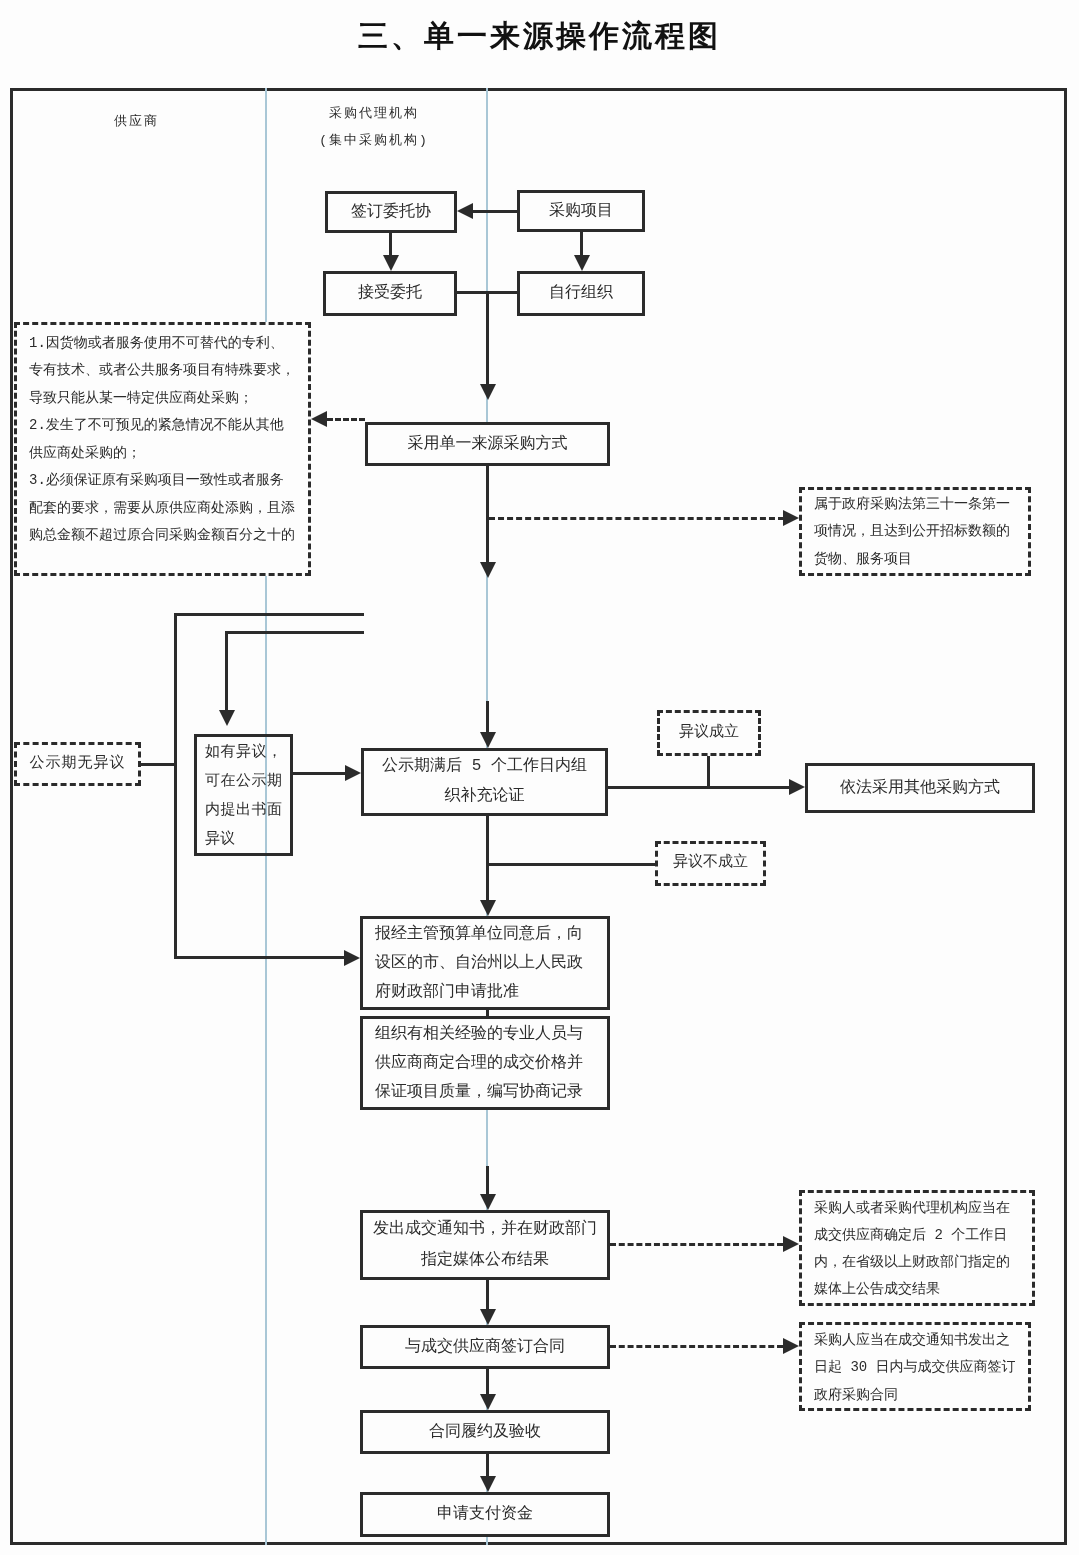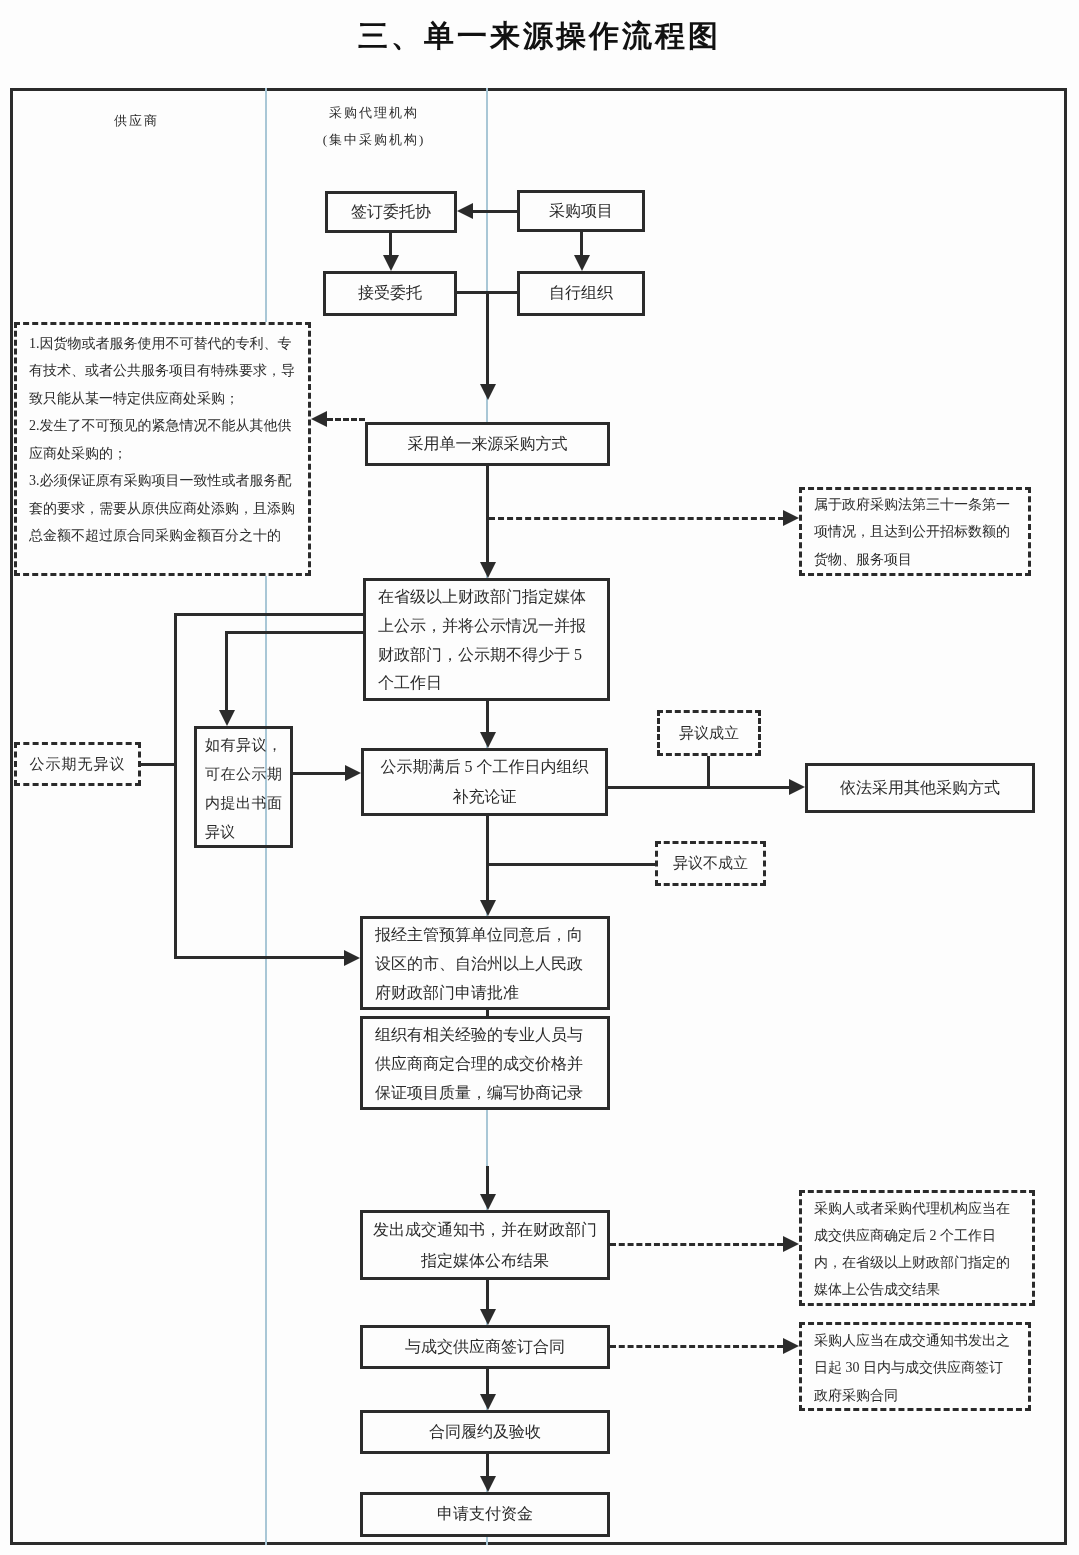--- a/index.html
+++ b/index.html
@@ -3,40 +3,40 @@
 <meta charset="utf-8">
 <style>
   :root{
     --line:#2b2b2b;
     --lane-divider:#a9c7d6;
     --paper:#fdfdfd;
   }
   html,body{margin:0;padding:0;background:#fff;}
   .page{
     position:relative;width:1079px;height:1555px;background:var(--paper);
-    font-family:Liberation Serif, serif;color:var(--line);
+    font-family:Liberation Mono, monospace;color:var(--line);
     overflow:hidden;
   }
   .title{
     position:absolute;left:0;top:16px;width:1079px;text-align:center;
     font-size:30px;font-weight:bold;letter-spacing:3px;color:#111;
   }
   .frame{
     position:absolute;box-sizing:border-box;border:3px solid var(--line);
     left:10px;top:88px;width:1057px;height:1457px;background:transparent;
   }
   .lane-divider{position:absolute;width:2px;background:var(--lane-divider);}
   .lane-header{position:absolute;text-align:center;font-size:13px;letter-spacing:2px;}
   .box{
     position:absolute;box-sizing:border-box;border:3px solid var(--line);
     background:var(--paper);display:flex;align-items:center;justify-content:center;
     text-align:center;font-size:16px;line-height:1.9;padding:0 10px;
   }
   .box.blk{display:block;text-align:left;}
-  .box.transparent{background:transparent;}
+  .box.transparent{background:transparent;margin-top:8px;}
   .dashedbox{
     position:absolute;box-sizing:border-box;border:3px dashed var(--line);
     background:var(--paper);display:flex;align-items:center;justify-content:center;
     text-align:center;font-size:15px;line-height:1.9;padding:0 10px;
   }
   .dashedbox.blk{display:block;text-align:left;}
   .prewrap{white-space:pre-line;}
   .fz14{font-size:14px;}
   .hline{position:absolute;height:3px;background:var(--line);}
   .vline{position:absolute;width:3px;background:var(--line);}
@@ -122,21 +122,20 @@
   <div class="arr down" style="left:480px;top:1394px"></div>
 
   <div class="vline" style="left:486px;top:1454px;height:23px"></div>
   <div class="arr down" style="left:480px;top:1476px"></div>
 
   <div class="box" style="left:325px;top:191px;width:132px;height:42px">签订委托协</div>
   <div class="box" style="left:517px;top:190px;width:128px;height:42px">采购项目</div>
   <div class="box" style="left:323px;top:271px;width:134px;height:45px">接受委托</div>
   <div class="box" style="left:517px;top:271px;width:128px;height:45px">自行组织</div>
   <div class="box" style="left:365px;top:422px;width:245px;height:44px">采用单一来源采购方式</div>
-  <div class="box blk" style="left:363px;top:578px;width:247px;height:123px;line-height:1.8;padding:2px 12px 0">在省级以上财政部门指定媒体上公示，并将公示情况一并报财政部门，公示期不得少于 5 个工作日</div>
   <div class="box blk transparent" style="left:194px;top:726px;width:99px;height:122px;font-size:15px;line-height:1.93;padding:2px 8px 0;text-align:justify">如有异议，可在公示期内提出书面异议</div>
   <div class="box" style="left:361px;top:748px;width:247px;height:68px;line-height:1.85;padding:0 14px">公示期满后 5 个工作日内组织补充论证</div>
   <div class="box" style="left:805px;top:763px;width:230px;height:50px">依法采用其他采购方式</div>
   <div class="box blk" style="left:360px;top:916px;width:250px;height:94px;line-height:1.82;padding:1px 12px 0">报经主管预算单位同意后，向设区的市、自治州以上人民政府财政部门申请批准</div>
   <div class="box blk" style="left:360px;top:1016px;width:250px;height:94px;line-height:1.82;padding:1px 12px 0">组织有相关经验的专业人员与供应商商定合理的成交价格并保证项目质量，编写协商记录</div>
   <div class="box" style="left:360px;top:1210px;width:250px;height:70px;line-height:1.95">发出成交通知书，并在财政部门指定媒体公布结果</div>
   <div class="box" style="left:360px;top:1325px;width:250px;height:44px">与成交供应商签订合同</div>
   <div class="box" style="left:360px;top:1410px;width:250px;height:44px">合同履约及验收</div>
   <div class="box" style="left:360px;top:1492px;width:250px;height:45px">申请支付资金</div>
 

